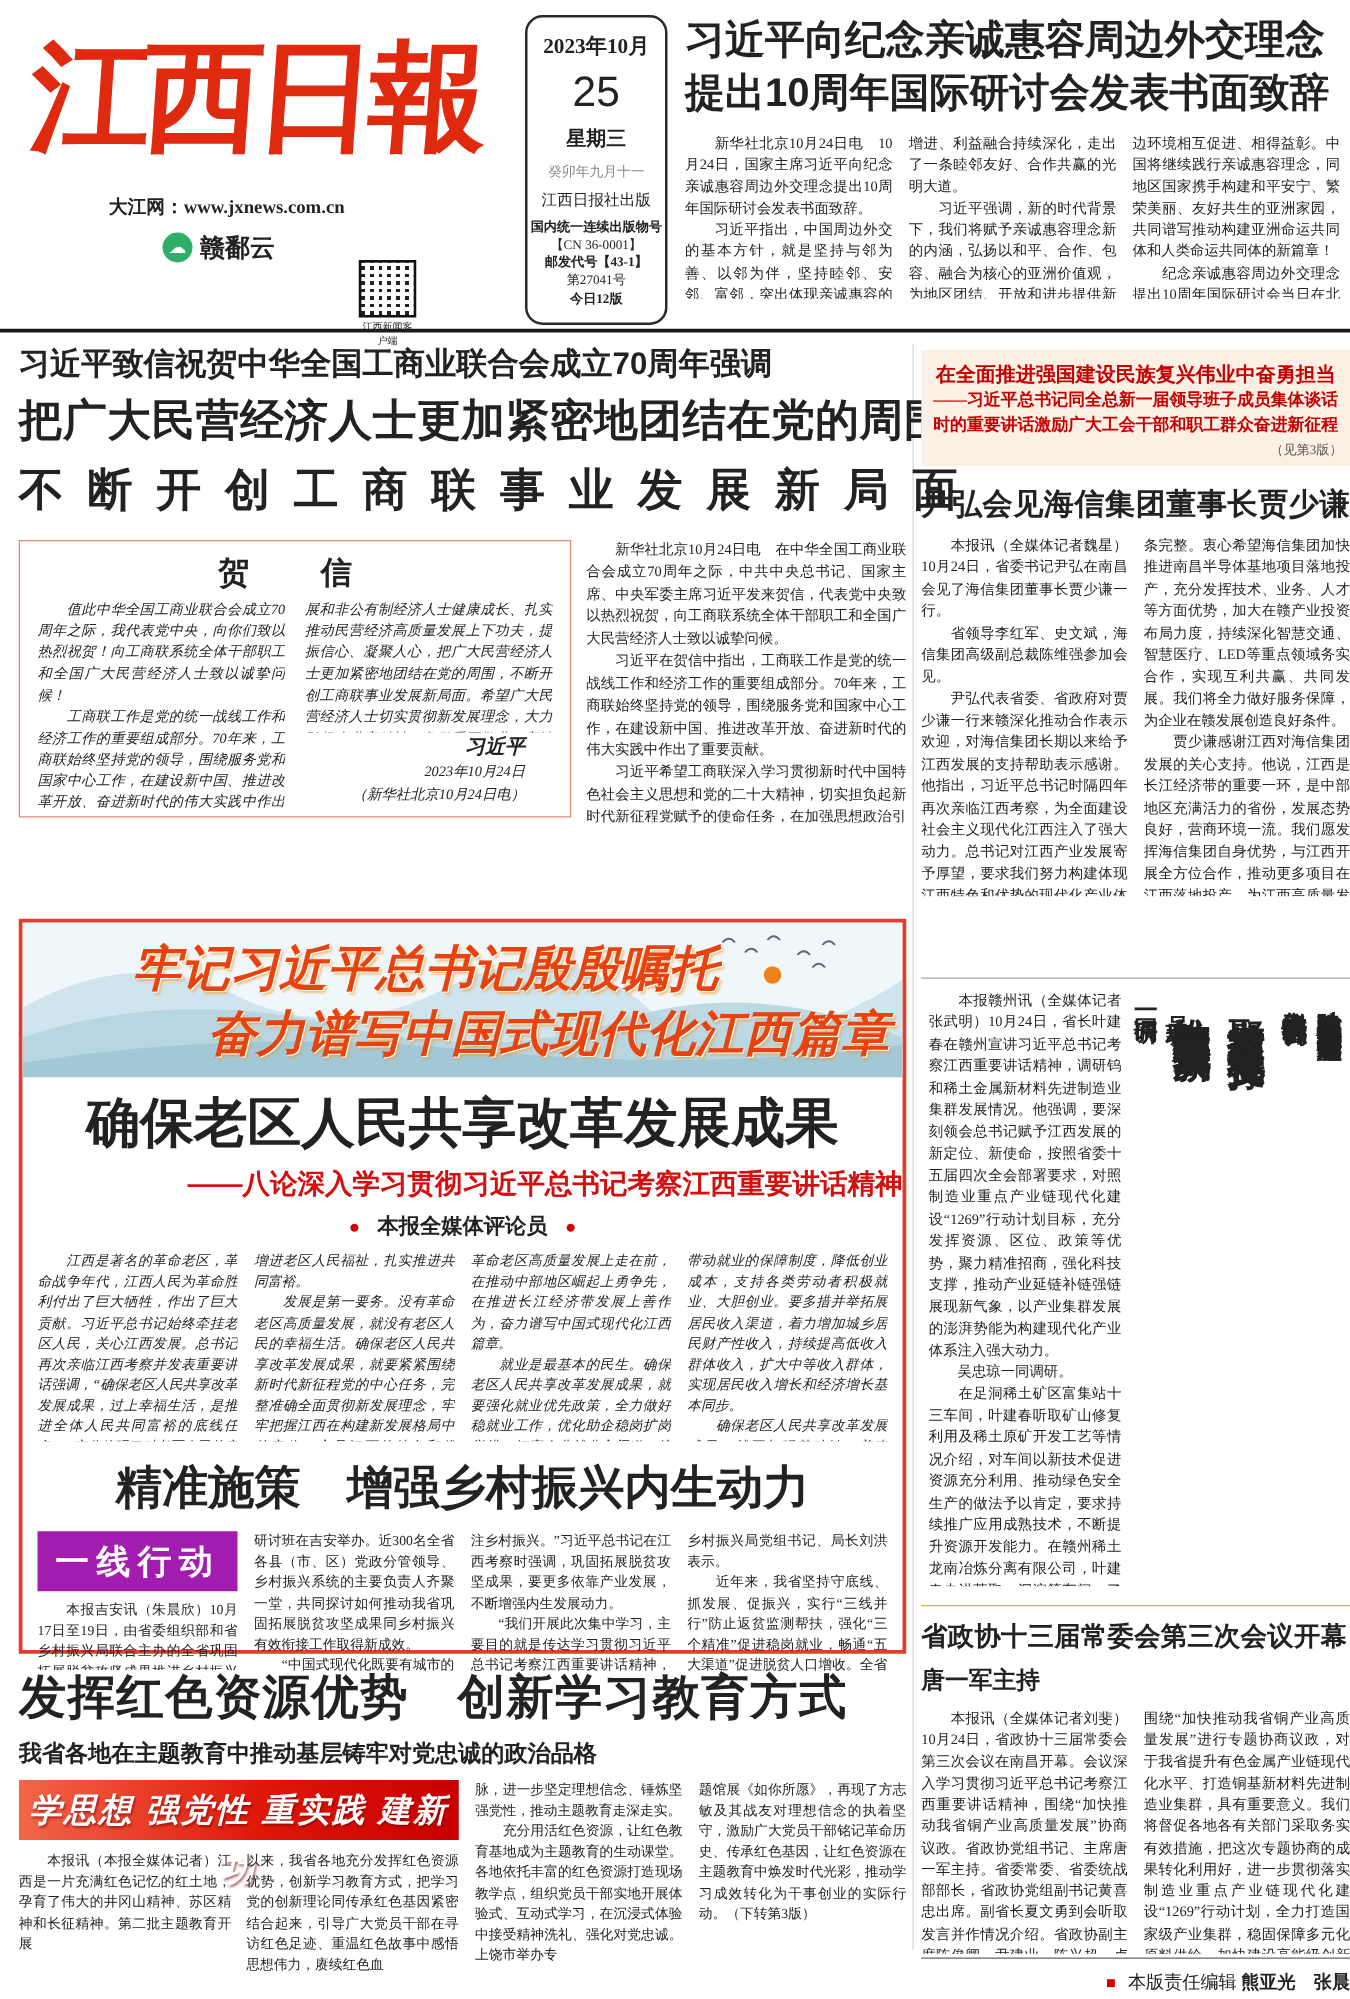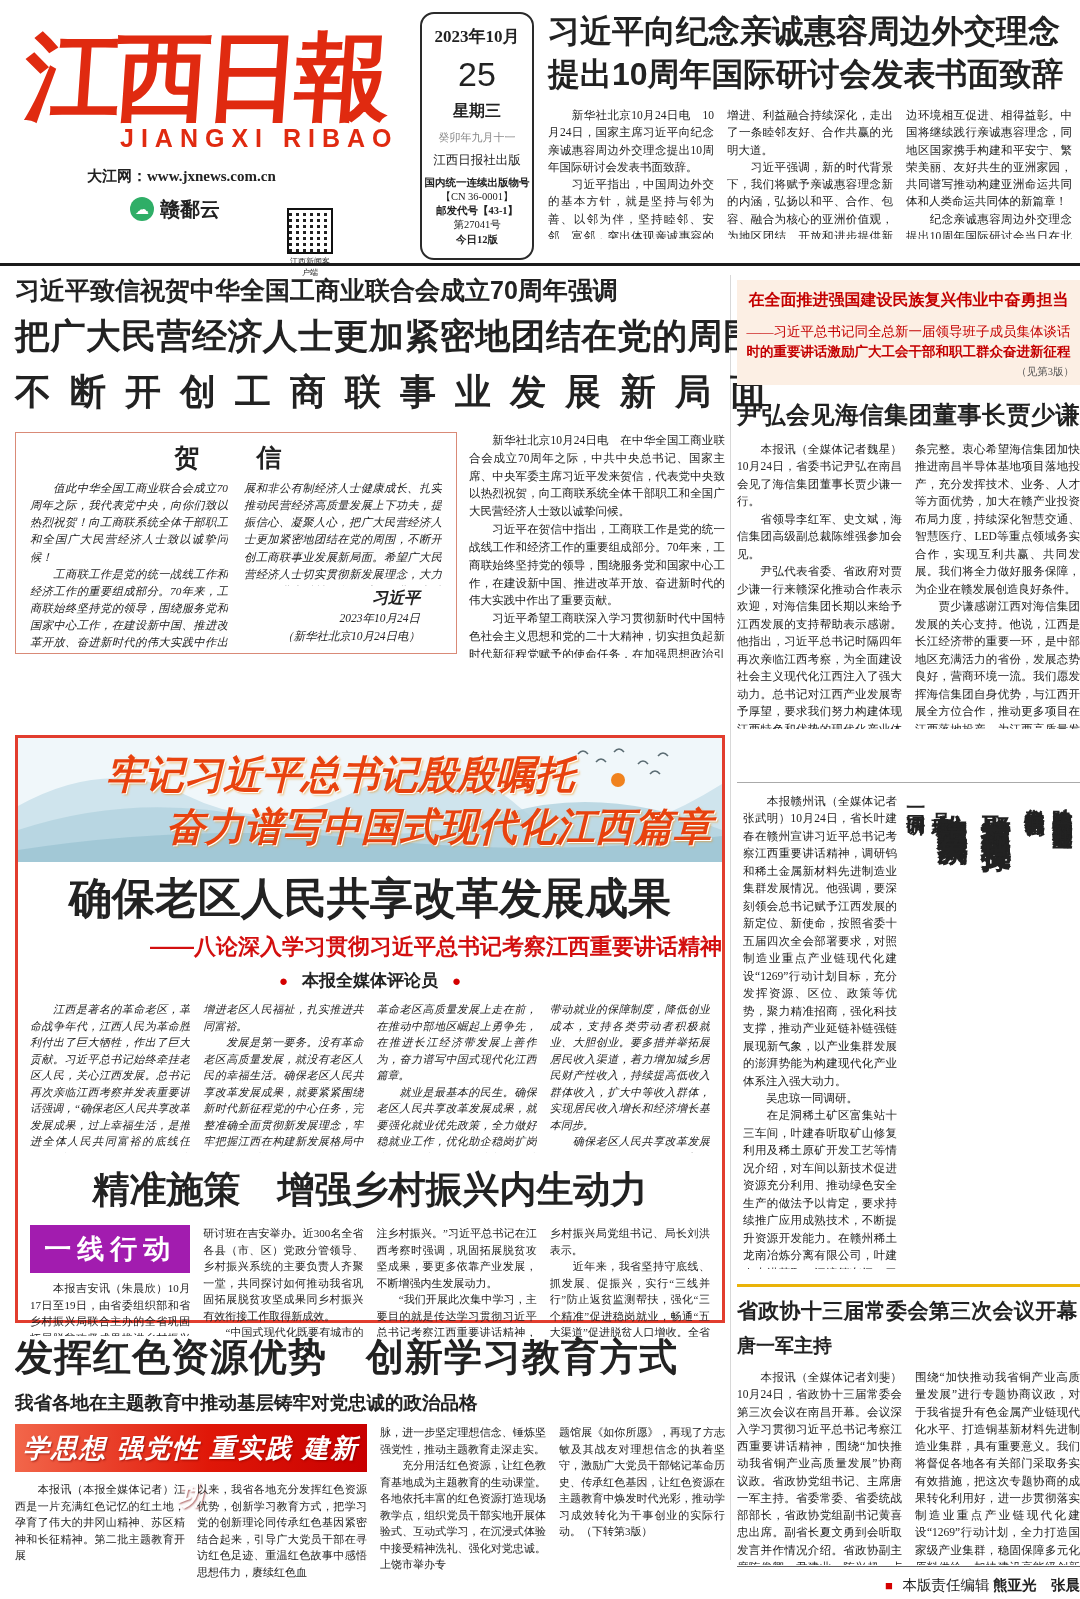--- a/index.html
+++ b/index.html
@@ -63,40 +63,40 @@
   .lt-sig{text-align:right;padding-right:22px;}
   .lt-name{font-size:16px;font-weight:bold;}
   .lt-date,.lt-src{font-size:11.5px;font-weight:normal;}
   .ld-report{flex:1;font-size:11.5px;line-height:1.55;height:226px;}
 
   
   .rail{position:absolute;left:737px;width:343px;}
   #rail1{top:280px;}
   .promo{background:#fcefe4;padding:10px 6px 6px;text-align:center;color:#c40000;}
   .pr-l1{font-size:16px;font-weight:900;font-family:"Liberation Sans",sans-serif;}
-  .pr-l2{font-size:13.5px;font-weight:normal;margin-top:12px;}
+  .pr-l2{font-size:13.5px;font-weight:bold;margin-top:0;}
   .pr-l3{font-size:13.5px;font-weight:bold;margin-top:2px;}
   .pr-ref{font-size:10.5px;text-align:right;color:#555;margin-top:4px;}
   .yh-head{font-size:24px;font-weight:900;text-align:center;margin-top:14px;letter-spacing:0.5px;}
   .yh-cols{display:flex;gap:13px;margin-top:10px;}
   .yh-col{flex:1;font-size:11.5px;line-height:1.52;height:288px;}
 
   #rail2{top:782px;height:494px;border-top:1px solid #aaa;}
   .yjc-body{position:absolute;left:6px;top:10px;width:154px;font-size:11.5px;line-height:1.52;height:476px;}
   .v{writing-mode:vertical-rl;}
   .yjc-byline{position:absolute;left:166px;top:14px;height:200px;font-size:19px;font-weight:bold;
               letter-spacing:2px;}
   .yjc-byline div{line-height:1.35;}
   .yjc-headline{position:absolute;left:194px;top:8px;height:478px;font-weight:900;
                 font-family:"Liberation Sans",sans-serif;}
   .yjc-headline div{font-size:30px;line-height:1.45;letter-spacing:1.5px;}
   .yjc-kicker{position:absolute;left:284px;top:10px;height:470px;font-weight:bold;}
   .yjc-kicker div{font-size:20px;line-height:1.4;letter-spacing:1px;}
 
-  #rail3{top:1284px;border-top:3px solid #eab308;padding-top:10px;}
+  #rail3{top:1284px;border-top:1px solid #eab308;padding-top:10px;}
   .zx-head{font-size:21px;font-weight:900;letter-spacing:0.3px;}
   .zx-sub{font-size:19px;font-weight:bold;margin-top:8px;}
   .zx-cols{display:flex;gap:13px;margin-top:10px;}
   .zx-col{flex:1;font-size:11.5px;line-height:1.5;height:196px;}
   #editors{position:absolute;left:737px;top:1566px;width:343px;border-top:1.5px solid #666;
            padding-top:9px;text-align:right;font-size:14.5px;}
   .ed-sq{color:#d40000;font-size:13px;margin-right:6px;}
   .ed-names{font-weight:bold;}
 
   
@@ -134,21 +134,20 @@
            text-shadow:1px 1px 2px rgba(120,0,0,.6);}
   .bt-2col{display:flex;gap:12px;margin-top:9px;}
   .bt-c{flex:1;font-size:11px;line-height:1.5;height:148px;}
   .bt-c34{flex:1;font-size:11px;line-height:1.5;height:212px;}
 </style>
 </head>
 <body>
 
 <div id="masthead">
   <div class="mh-title">江西日報</div>
-  <div class="mh-pinyin">JIANGXI RIBAO</div>
   <div class="mh-web">大江网：www.jxnews.com.cn</div>
   <div class="mh-logo-row">
     <span class="cloud-ic">☁</span>
     <span class="cloud-tx">赣鄱云</span>
   </div>
   <div class="qr-wrap">
     <div class="qr"></div>
     <div class="qr-cap">江西新闻客户端</div>
   </div>
 </div>

